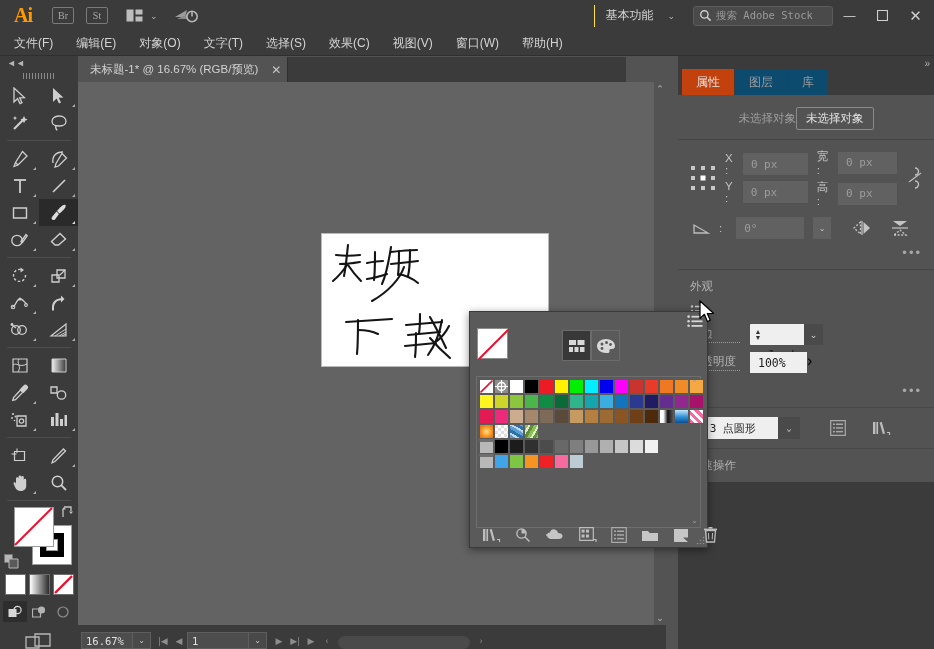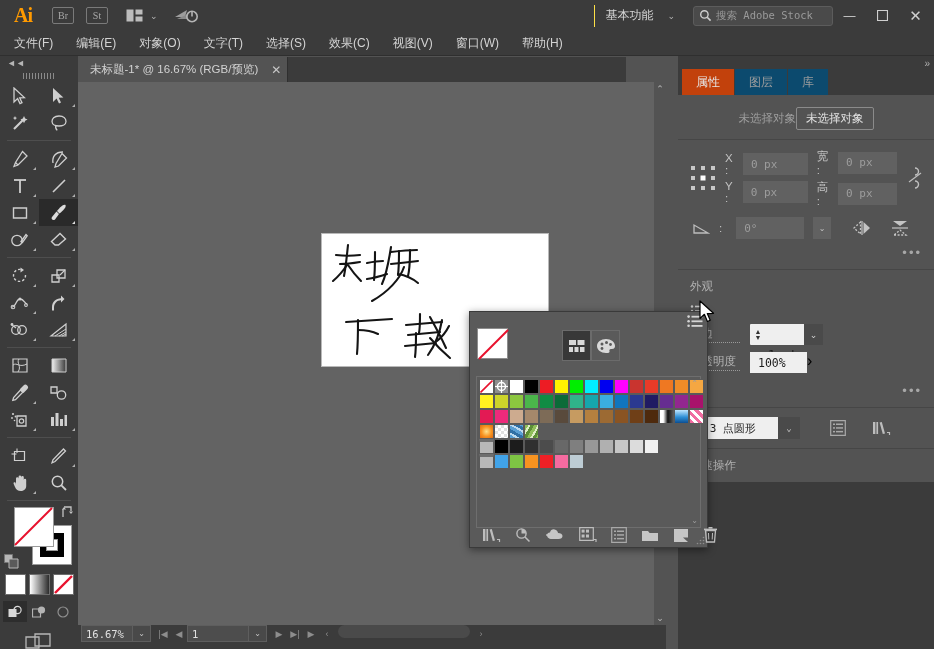--- a/index.html
+++ b/index.html
@@ -125,21 +125,21 @@
   .art-svg { position:absolute; left:0; top:0; }
 
   .vscroll { position:absolute; right:0; top:0; width:12px; height:543px; background:#535353; }
   .vscroll .arrow { width:12px;height:14px; display:flex;align-items:center;justify-content:center;
      color:#bdbdbd; font-size:9px; }
   .vscroll .arrow.bot { position:absolute; bottom:0; }
 
   
   .statusbar {
     position:absolute; left:78px; top:625px; width:588px; height:24px;
-    background:#3b3b3b; display:flex; align-items:flex-start;
+    background:#3b3b3b; display:flex; align-items:flex-end;
   }
   .zoomfield {
     width:52px;height:17px;background:#4d4d4d;border:1px solid #5e5e5e;
     color:#e0e0e0;font-size:10.5px; display:flex;align-items:center; padding-left:4px;
     font-family:"DejaVu Sans Mono", monospace; margin-left:3px;
   }
   .ddarrow { width:18px;height:17px;background:#494949;border:1px solid #5e5e5e;border-left:none;
     display:flex;align-items:center;justify-content:center;color:#c6c6c6;font-size:8px; }
   .navbtn { width:16px;height:17px;display:flex;align-items:center;justify-content:center;
     color:#8d8d8d;font-size:9px; }

